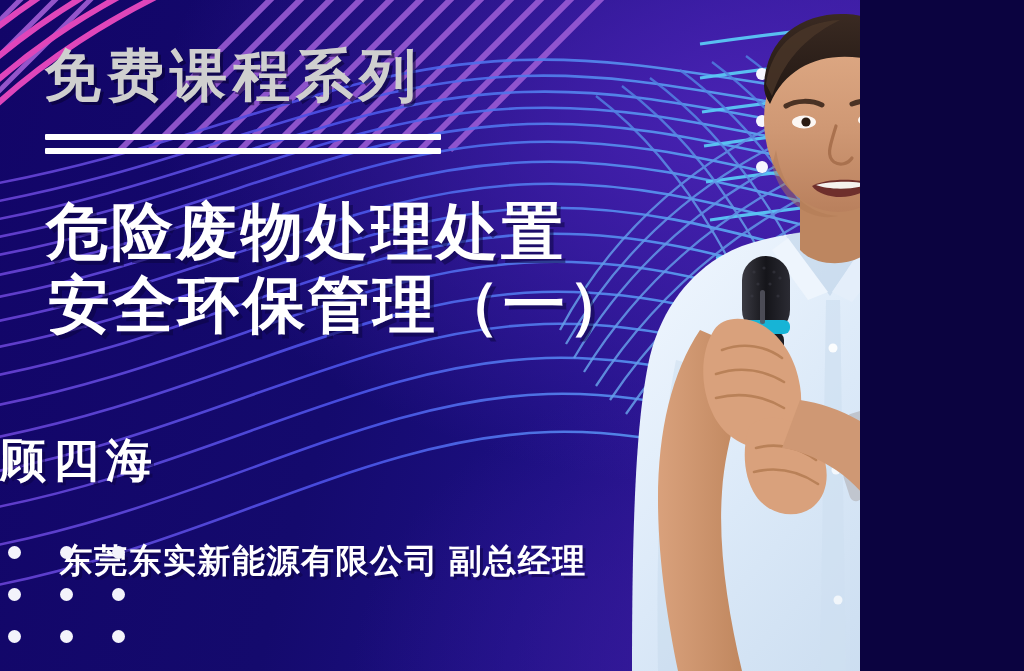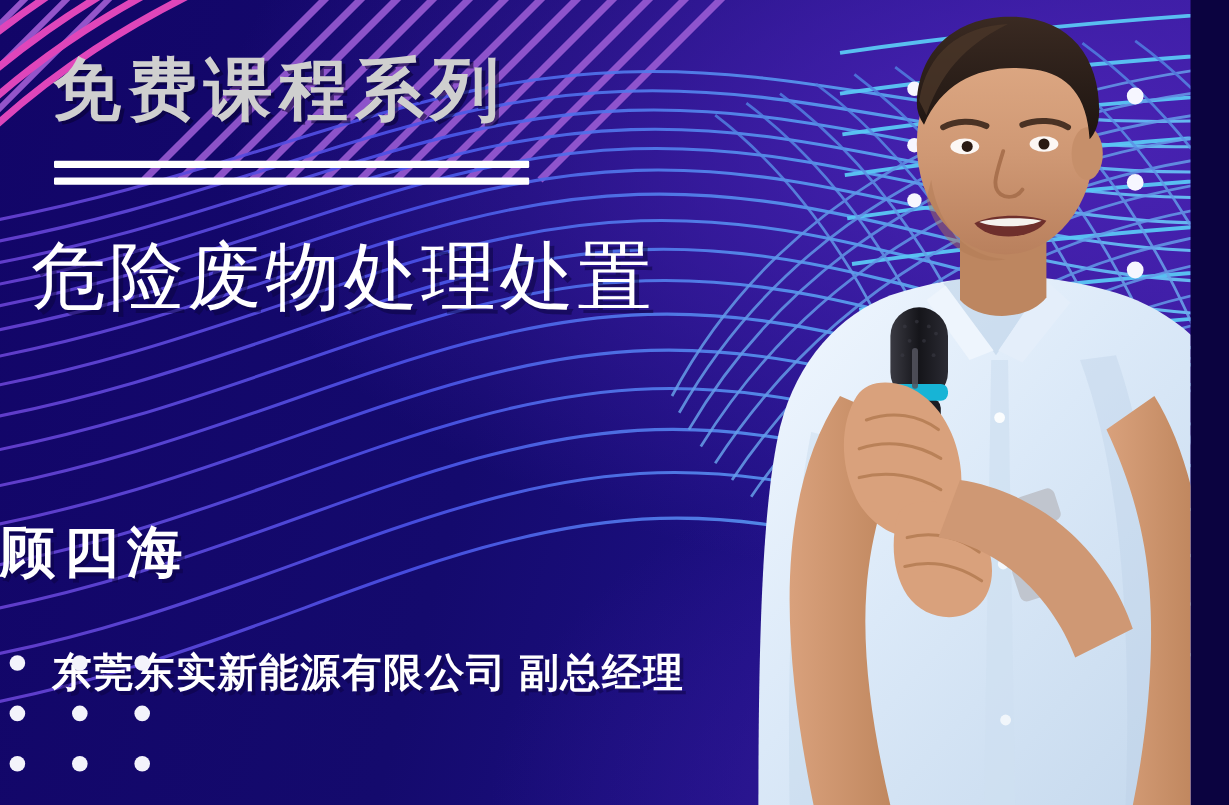--- a/index.html
+++ b/index.html
@@ -1,19 +1,19 @@
 <!DOCTYPE html>
 <html lang="zh"><head>
 <meta charset="utf-8">
 <title>课程封面</title>
 <style>
   html,body{margin:0;padding:0;background:#0b0340;}
   .stage{
     position:relative;
-    width:992px;height:671px;
+    width:860px;height:671px;
     overflow:hidden;
     font-family:"Liberation Serif","DejaVu Serif",serif;
     background:
       radial-gradient(120% 95% at 88% 18%, #4a23b4 0%, rgba(74,35,180,0) 58%),
       radial-gradient(95% 80% at 100% 100%, #3a1ba0 0%, rgba(58,27,160,0) 62%),
       linear-gradient(105deg, #120568 0%, #140a6d 42%, #1d1083 66%, #3b1c9e 100%);
   }
   .layer{position:absolute;inset:0;}
   .svgfull{position:absolute;inset:0;width:1024px;height:671px;display:block;}
 
@@ -27,39 +27,39 @@
     white-space:nowrap;
   }
   .rule{
     position:absolute;left:45px;width:396px;height:6px;
     background:#ffffff;border-radius:1px;
   }
   .rule.r1{top:134px;}
   .rule.r2{top:148px;}
 
   .title{
-    position:absolute;left:26px;top:196px;
+    position:absolute;left:46px;top:196px;
     font-size:62px;line-height:1.18;
-    font-weight:400;letter-spacing:3px;
+    font-weight:700;letter-spacing:3px;
     color:#ffffff;
     text-shadow:4px 4px 0 rgba(10,3,60,.5);
     white-space:nowrap;
   }
   .title .ln{display:block;}
   .title .ln2{margin-left:2px;}
 
   .speaker{
     position:absolute;left:0;top:430px;width:600px;
     font-size:46px;font-weight:700;letter-spacing:7px;
     color:#ffffff;
     text-shadow:3px 3px 0 rgba(10,3,60,.45);
     white-space:nowrap;
   }
   .affil{
-    position:absolute;left:0;top:539px;width:614px;
+    position:absolute;left:16px;top:539px;width:614px;
     text-align:center;
     font-size:33px;font-weight:700;letter-spacing:1.5px;
     color:#ffffff;
     text-shadow:3px 3px 0 rgba(10,3,60,.45);
     white-space:nowrap;
   }
 
   
   .dotgrid{position:absolute;left:8px;top:546px;}
   .dotgrid .dot{
@@ -367,20 +367,21 @@
     </svg>
   </div>
 
   <div class="kicker">免费课程系列</div>
 
   <div class="rule r1"></div>
   <div class="rule r2"></div>
 
   <div class="title">
     <span class="ln ln1">危险废物处理处置</span>
+    <span class="ln ln2">安全环保管理（一）</span>
   </div>
 
   <div class="speaker">顾四海</div>
   <div class="affil">东莞东实新能源有限公司 副总经理</div>
 
   <div class="dotgrid">
       <span class="dot" style="left: 0px; top: 0px; width: 13px; height: 13px;"></span>
       <span class="dot" style="left: 52px; top: 0px; width: 13px; height: 13px;"></span>
       <span class="dot" style="left: 104px; top: 0px; width: 13px; height: 13px;"></span>
       <span class="dot" style="left: 0px; top: 42px; width: 13px; height: 13px;"></span>

